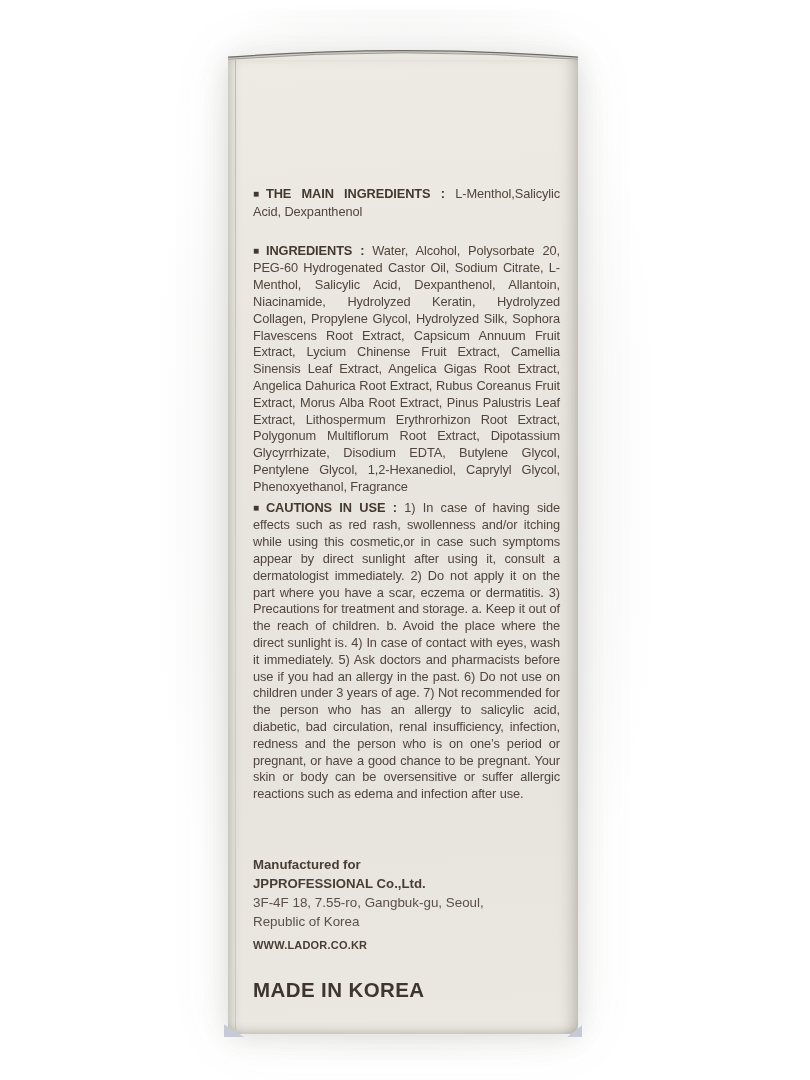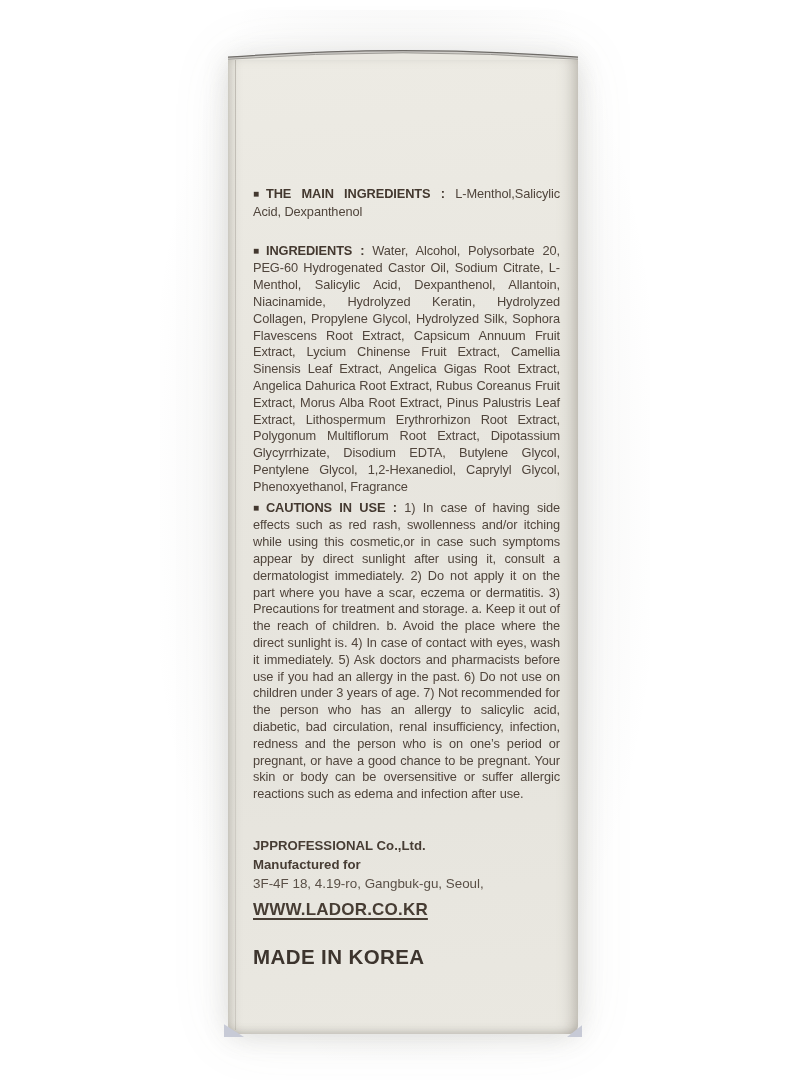--- a/index.html
+++ b/index.html
@@ -64,21 +64,21 @@
   }
   .section{
     text-align:justify;
     font-size:12.8px;
     line-height:16.8px;
     letter-spacing:-0.1px;
   }
   .s1{margin-bottom:22px;}
   .s2{margin-bottom:18px;}
   .s3{margin-bottom:4px;}
-  .s4{margin-bottom:33px;}
+  .s4{margin-bottom:52px;}
   .bullet{
     display:inline-block;
     font-size:10px;
     color:var(--heading-color);
     margin-right:7px;
     transform:translateY(-1px);
   }
   .label, .sep{
     font-weight:bold;
     color:var(--heading-color);
@@ -91,24 +91,23 @@
   }
   .mfr-reg{
     font-size:13.4px;
     line-height:19.5px;
     color:#5a5047;
   }
   .website{
     display:inline-block;
     margin-top:7px;
     font-weight:bold;
-    font-size:17px;
+    font-size:11px;
     letter-spacing:0.2px;
     color:#473d34;
-    text-decoration:underline;
     text-underline-offset:3px;
     text-decoration-thickness:1.5px;
   }
   .origin{
     margin-top:25px;
     font-weight:bold;
     font-size:20.5px;
     letter-spacing:0.4px;
     color:#3d352e;
   }
@@ -133,23 +132,24 @@
     <div class="content">
 
       <p class="section s1"><span class="bullet">■</span><span class="label">THE MAIN INGREDIENTS</span><span class="sep"> : </span><span class="body">L-Menthol,Salicylic Acid, Dexpanthenol</span></p>
 
 
       <p class="section s3"><span class="bullet">■</span><span class="label">INGREDIENTS</span><span class="sep"> : </span><span class="body">Water, Alcohol, Polysorbate 20, PEG-60 Hydrogenated Castor Oil, Sodium Citrate, L-Menthol, Salicylic Acid, Dexpanthenol, Allantoin, Niacinamide, Hydrolyzed Keratin, Hydrolyzed Collagen, Propylene Glycol, Hydrolyzed Silk, Sophora Flavescens Root Extract, Capsicum Annuum Fruit Extract, Lycium Chinense Fruit Extract, Camellia Sinensis Leaf Extract, Angelica Gigas Root Extract, Angelica Dahurica Root Extract, Rubus Coreanus Fruit Extract, Morus Alba Root Extract, Pinus Palustris Leaf Extract, Lithospermum Erythrorhizon Root Extract, Polygonum Multiflorum Root Extract, Dipotassium Glycyrrhizate, Disodium EDTA, Butylene Glycol, Pentylene Glycol, 1,2-Hexanediol, Caprylyl Glycol, Phenoxyethanol, Fragrance</span></p>
 
       <p class="section s4"><span class="bullet">■</span><span class="label">CAUTIONS IN USE</span><span class="sep"> : </span><span class="body">1) In case of having side effects such as red rash, swollenness and/or itching while using this cosmetic,or in case such symptoms appear by direct sunlight after using it, consult a dermatologist immediately. 2) Do not apply it on the part where you have a scar, eczema or dermatitis. 3) Precautions for treatment and storage. a. Keep it out of the reach of children. b. Avoid the place where the direct sunlight is. 4) In case of contact with eyes, wash it immediately. 5) Ask doctors and pharmacists before use if you had an allergy in the past. 6) Do not use on children under 3 years of age. 7) Not recommended for the person who has an allergy to salicylic acid, diabetic, bad circulation, renal insufficiency, infection, redness and the person who is on one’s period or pregnant, or have a good chance to be pregnant. Your skin or body can be oversensitive or suffer allergic reactions such as edema and infection after use.</span></p>
 
       <div class="mfr">
+        <div class="mfr-bold">Manufactured for</div>
         <div class="mfr-bold">JPPROFESSIONAL Co.,Ltd.</div>
-        <div class="mfr-bold">Manufactured for</div>
-        <div class="mfr-reg">3F-4F 18, 4.19-ro, Gangbuk-gu, Seoul,</div>
+        <div class="mfr-reg">3F-4F 18, 7.55-ro, Gangbuk-gu, Seoul,</div>
+        <div class="mfr-reg">Republic of Korea</div>
       </div>
 
       <div>
         <span class="website">WWW.LADOR.CO.KR</span>
       </div>
 
       <div class="origin">MADE IN KOREA</div>
 
     </div>
   </div>

